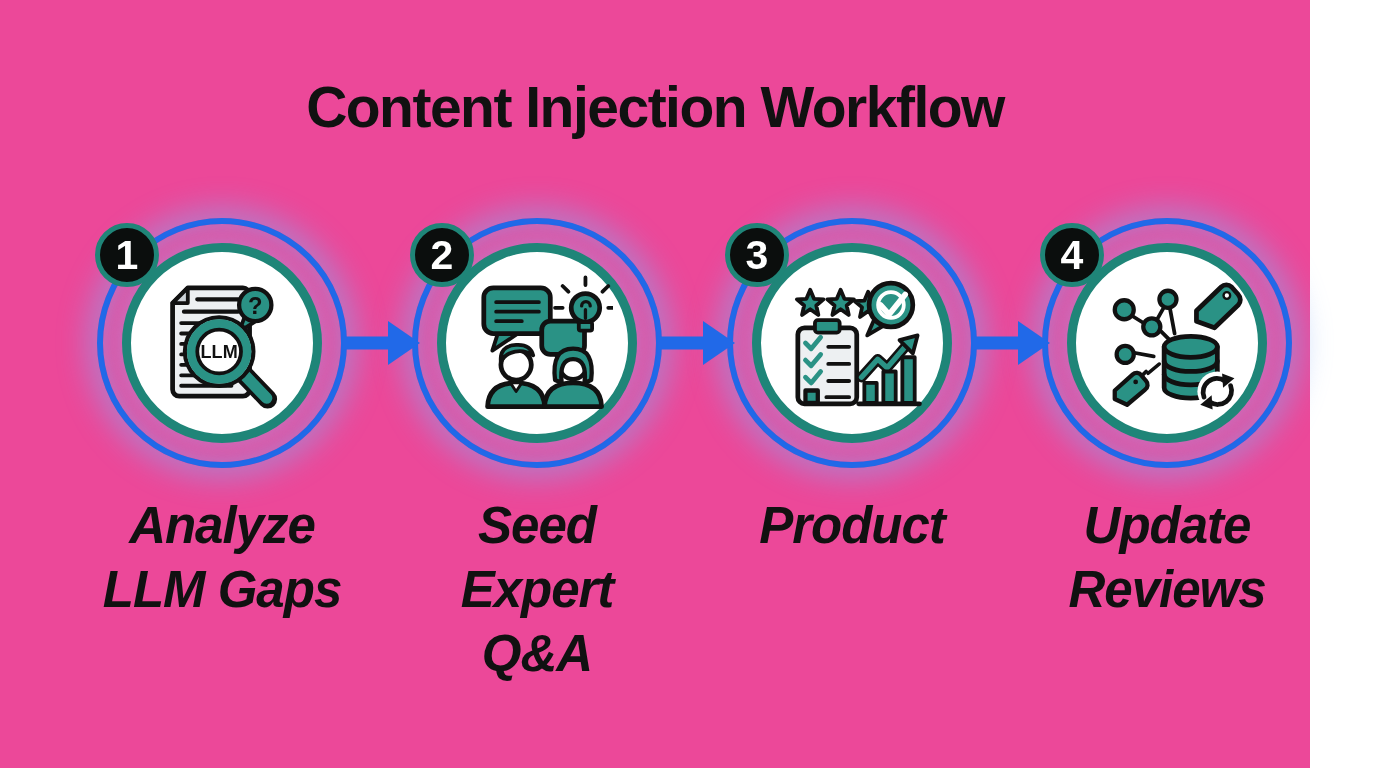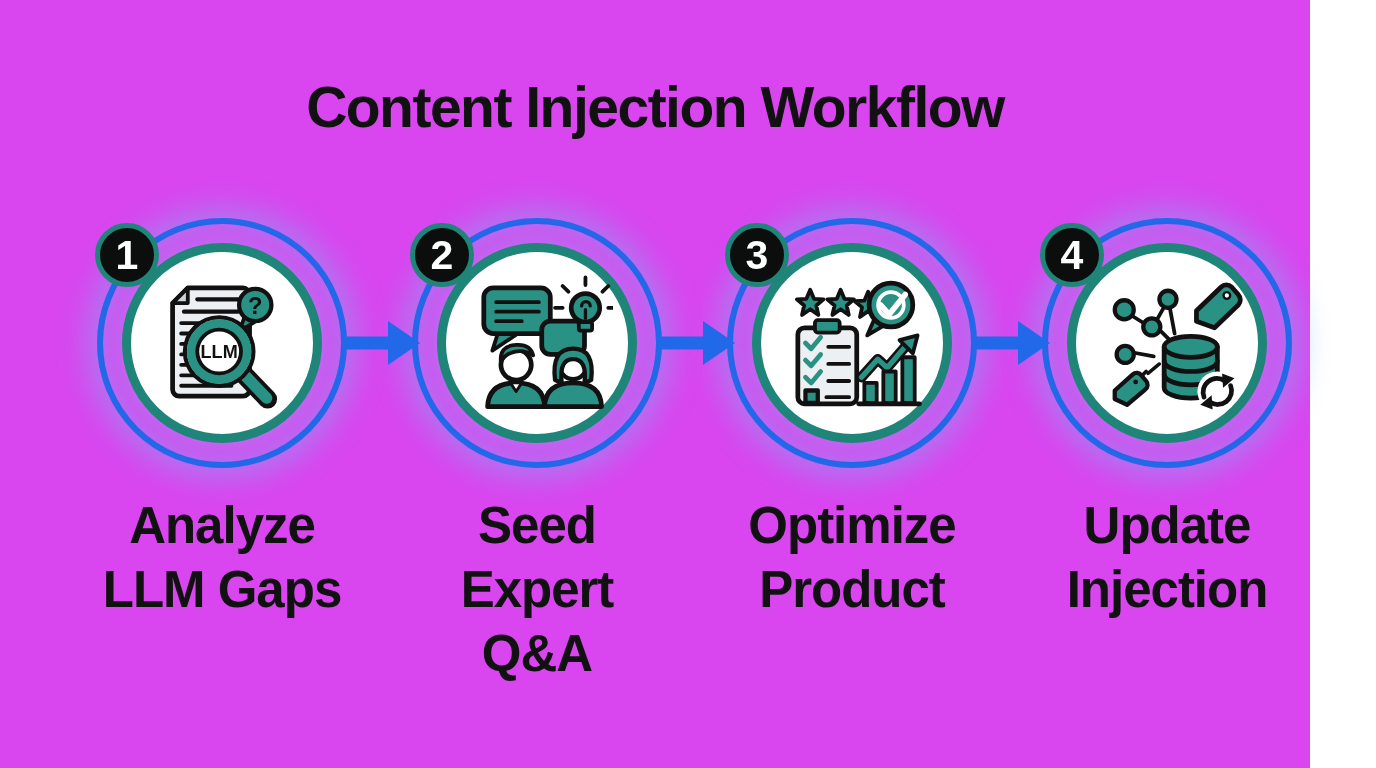--- a/index.html
+++ b/index.html
@@ -2,40 +2,40 @@
 <html style="--ink: #111111; --blue: #2169e8; --teal: #2a9285; --teal_ring: #1f8578; --badge: #0b0e0d; --paper: #edf0f2; --fold: #ccd3d8; --glow: #aecdf6;"><head>
 <meta charset="utf-8">
 <style>
   :root{
     --ink:#111111; --blue:#2169e8; --teal:#2a9285; --teal_ring:#1f8578;
     --badge:#0b0e0d; --paper:#edf0f2; --fold:#ccd3d8; --glow:#aecdf6;
   }
   *{margin:0;padding:0;box-sizing:border-box;}
   html,body{width:1376px;height:768px;background:#ffffff;overflow:hidden;
     font-family:"Liberation Sans","DejaVu Sans",sans-serif;}
-  .canvas{position:relative;width:1310px;height:768px;background:#d946ef;}
+  .canvas{position:relative;width:1310px;height:768px;background:#ec4899;}
 
   .title{position:absolute;left:0;right:0;top:74px;text-align:center;
     font-size:57px;font-weight:700;letter-spacing:-1.5px;color:var(--ink,#111);}
 
   .circle-wrap{position:absolute;top:218px;width:250px;height:250px;}
   .ring-blue{position:absolute;inset:0;border-radius:50%;
     border:6px solid var(--blue,#2169e8);
     box-shadow:0 0 28px 12px rgba(130,170,245,.45), inset 0 0 16px 7px rgba(130,170,245,.40);}
   .ring-teal{position:absolute;inset:25px;border-radius:50%;
     border:9px solid var(--teal_ring,#1f8578);background:#fff;
     display:flex;align-items:center;justify-content:center;
     box-shadow:0 0 14px 6px rgba(140,175,245,.35);}
   .badge{position:absolute;left:-2px;top:5px;width:64px;height:64px;border-radius:50%;
     background:var(--badge,#0b0e0d);border:5px solid var(--teal_ring,#1f8578);
     color:#fff;display:flex;align-items:center;justify-content:center;
     font-size:41px;font-weight:700;z-index:3;}
   .arrow{position:absolute;top:315px;width:78px;height:56px;z-index:2;}
   .label{position:absolute;top:494px;width:320px;text-align:center;
-    font-size:51px;line-height:64px;font-weight:700;letter-spacing:-1px;color:var(--ink,#111);}
+    font-size:51px;line-height:64px;font-weight:700;letter-spacing:-1px;color:var(--ink,#111);font-style:italic;}
 
   
   .ic{stroke-linecap:round;stroke-linejoin:round;}
   .tl{fill:var(--teal,#2a9285);stroke:var(--ink,#111);}
   .wh{fill:#ffffff;stroke:var(--ink,#111);}
   .pp{fill:var(--paper,#edf0f2);stroke:var(--ink,#111);}
   .fold{fill:var(--fold,#ccd3d8);stroke:var(--ink,#111);}
   .ln{fill:none;stroke:var(--ink,#111);}
   .wln{fill:none;stroke:#ffffff;}
   .tln{fill:none;stroke:var(--teal,#2a9285);}
@@ -177,21 +177,20 @@
   <div class="label" style="left:62px">
     <div>Analyze</div>
     <div>LLM Gaps</div>
   </div>
   <div class="label" style="left:377px">
     <div>Seed</div>
     <div>Expert</div>
     <div>Q&amp;A</div>
   </div>
   <div class="label" style="left:692px">
-    <div>Optimize</div>
     <div>Product</div>
   </div>
   <div class="label" style="left:1007px">
     <div>Update</div>
-    <div>Injection</div>
+    <div>Reviews</div>
   </div>
 
 </div>
 
 </body></html>

